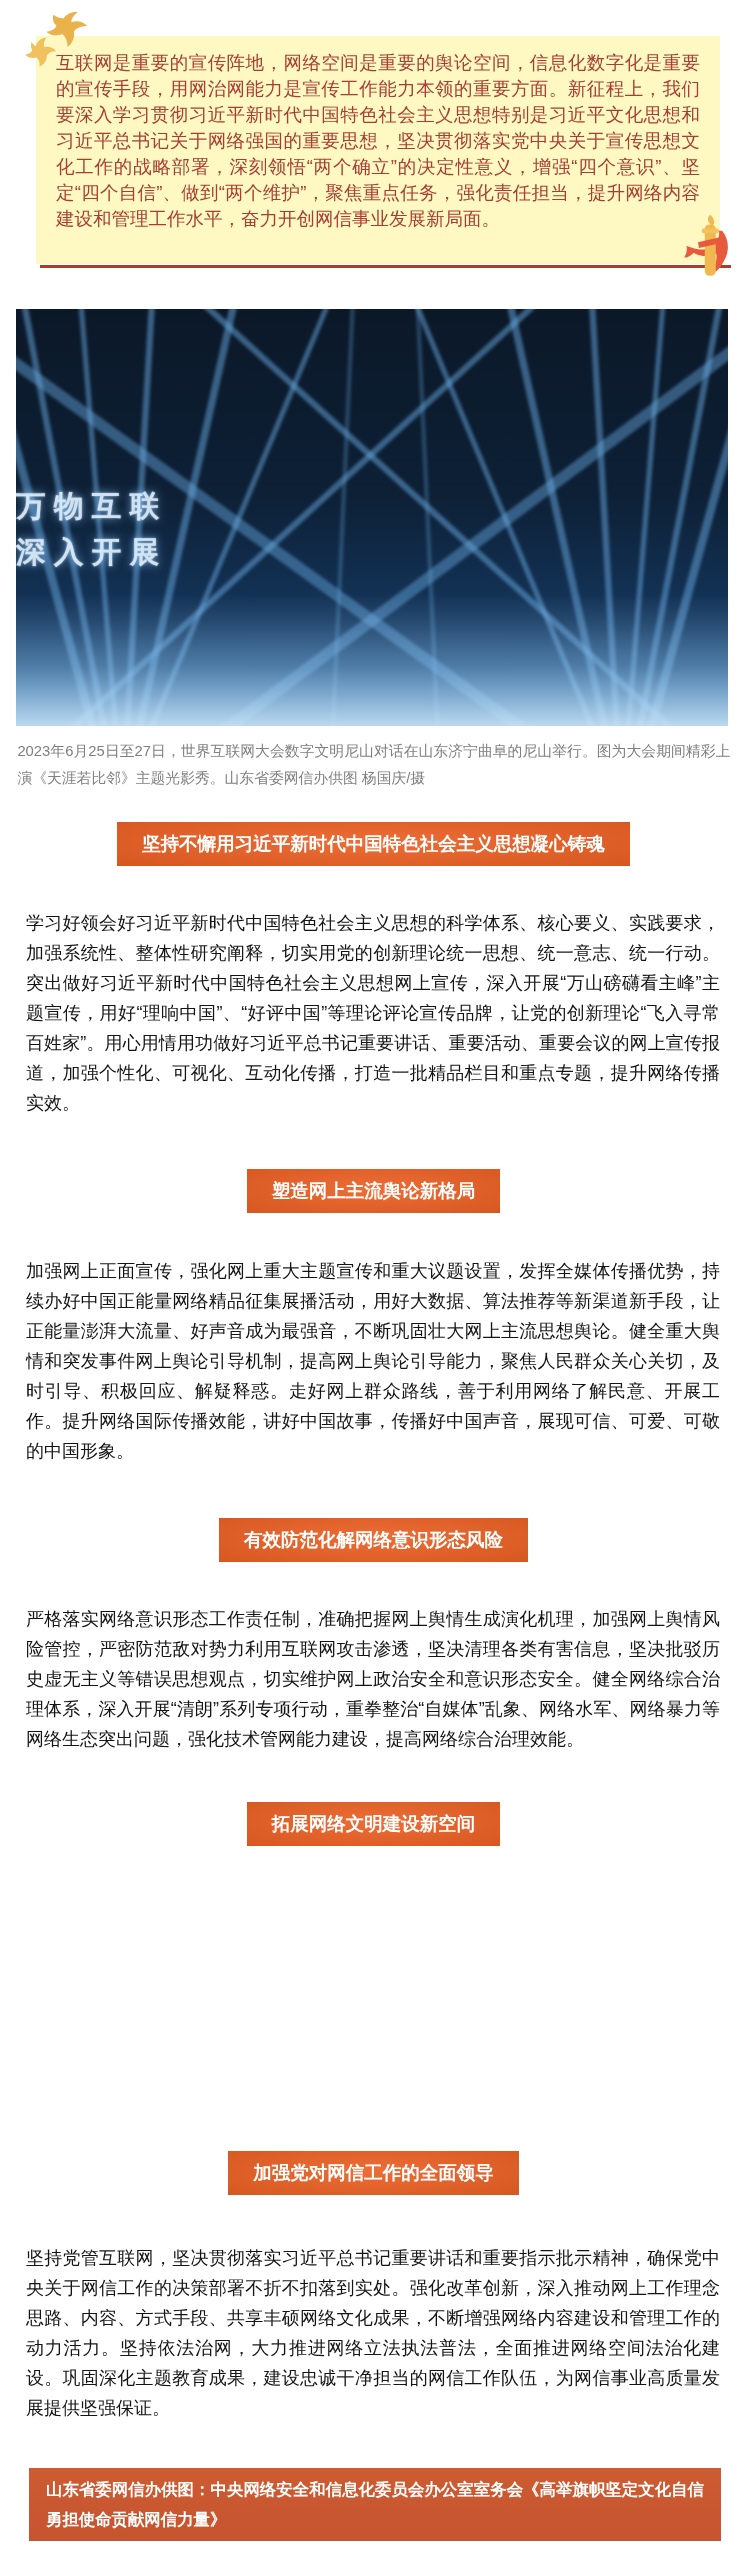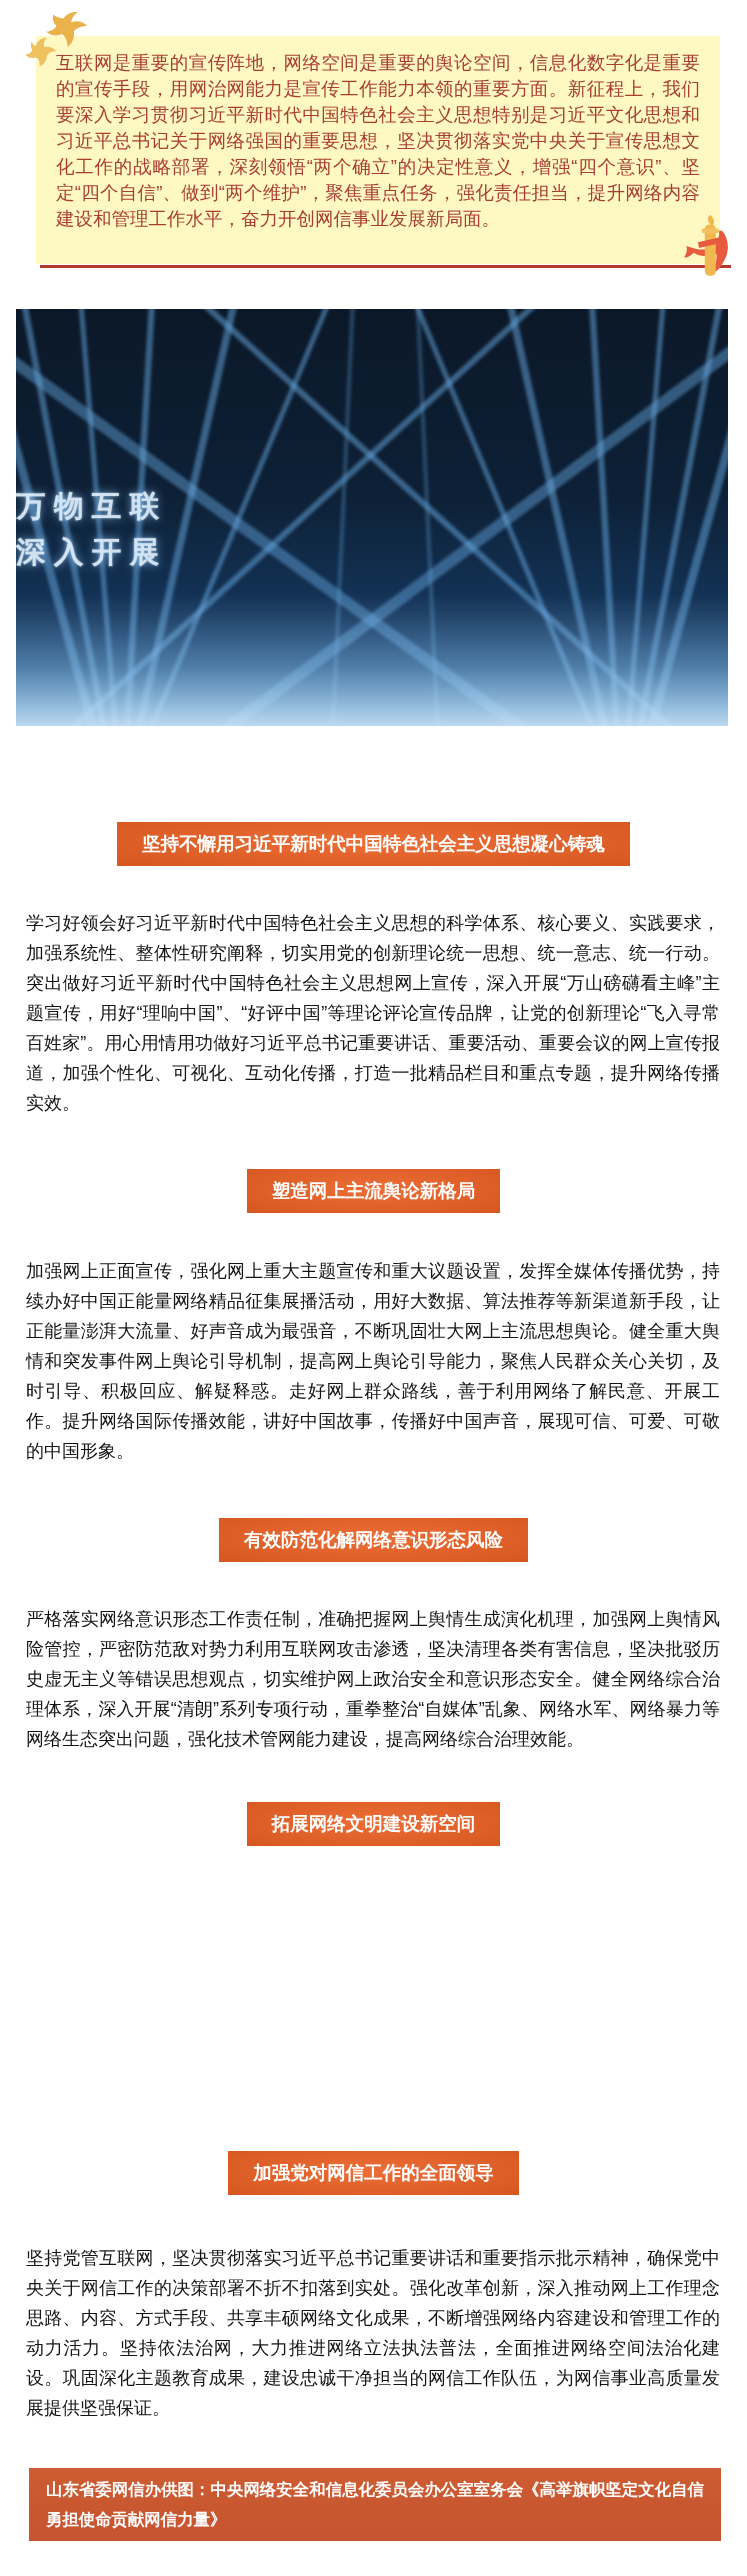--- a/index.html
+++ b/index.html
@@ -102,20 +102,21 @@
         <line x1="1040" y1="-60" x2="90" y2="810" stroke-width="12"></line>
         <line x1="640" y1="-40" x2="600" y2="810" stroke-width="8" stroke-opacity="0.3"></line>
         <line x1="760" y1="-40" x2="800" y2="810" stroke-width="8" stroke-opacity="0.3"></line>
       </g>
       <rect x="0" y="540" width="1350" height="250" fill="url(#floor)"></rect>
     </svg>
     <div class="photo-word w1">万物互联</div>
     <div class="photo-word w2">深入开展</div>
   </div>
 
+  <div class="caption">2023年6月25日至27日，世界互联网大会数字文明尼山对话在山东济宁曲阜的尼山举行。图为大会期间精彩上演《天涯若比邻》主题光影秀。山东省委网信办供图 杨国庆/摄</div>
 
   <div class="btn-row" style="top:822px">
     <div class="section-btn">坚持不懈用习近平新时代中国特色社会主义思想凝心铸魂</div>
   </div>
   <div class="para" style="top:908px">学习好领会好习近平新时代中国特色社会主义思想的科学体系、核心要义、实践要求，加强系统性、整体性研究阐释，切实用党的创新理论统一思想、统一意志、统一行动。突出做好习近平新时代中国特色社会主义思想网上宣传，深入开展“万山磅礴看主峰”主题宣传，用好“理响中国”、“好评中国”等理论评论宣传品牌，让党的创新理论“飞入寻常百姓家”。用心用情用功做好习近平总书记重要讲话、重要活动、重要会议的网上宣传报道，加强个性化、可视化、互动化传播，打造一批精品栏目和重点专题，提升网络传播实效。</div>
 
   <div class="btn-row" style="top:1169px">
     <div class="section-btn">塑造网上主流舆论新格局</div>
   </div>
   <div class="para" style="top:1256px">加强网上正面宣传，强化网上重大主题宣传和重大议题设置，发挥全媒体传播优势，持续办好中国正能量网络精品征集展播活动，用好大数据、算法推荐等新渠道新手段，让正能量澎湃大流量、好声音成为最强音，不断巩固壮大网上主流思想舆论。健全重大舆情和突发事件网上舆论引导机制，提高网上舆论引导能力，聚焦人民群众关心关切，及时引导、积极回应、解疑释惑。走好网上群众路线，善于利用网络了解民意、开展工作。提升网络国际传播效能，讲好中国故事，传播好中国声音，展现可信、可爱、可敬的中国形象。</div>

